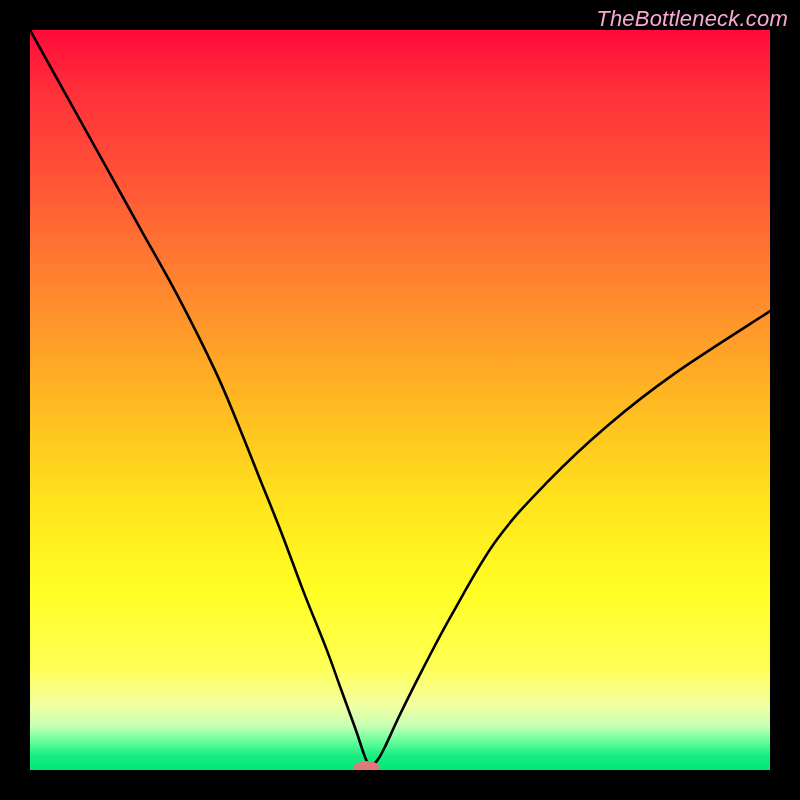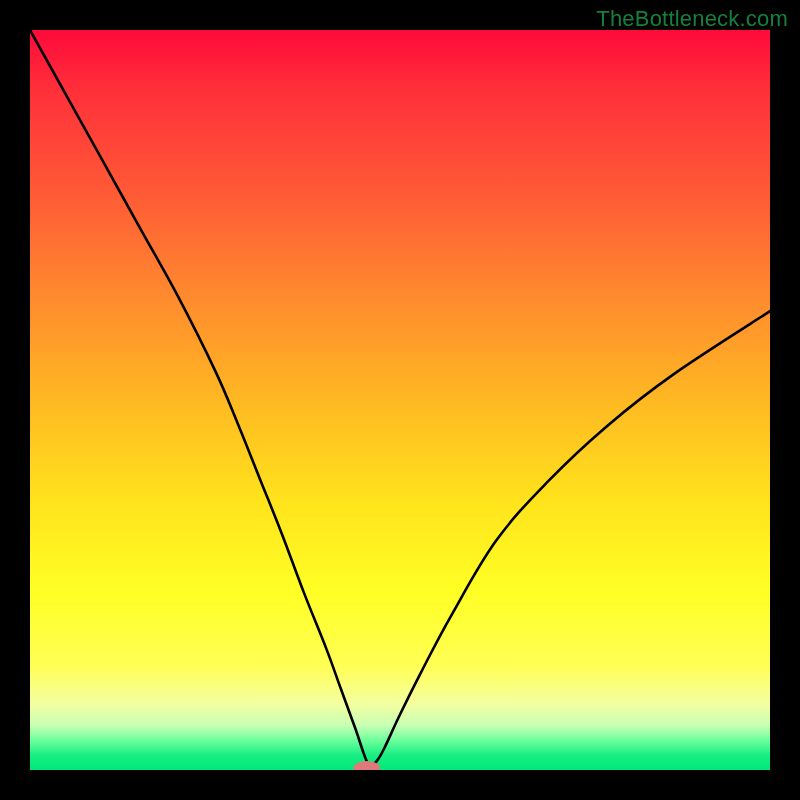--- a/index.html
+++ b/index.html
@@ -35,25 +35,26 @@
       #f4ffa0 91%,
       #c8ffb4 94%,
       #6cff9c 96%,
       #18ef82 98%,
       #00e878 100%);
   }
   .watermark {
     position: absolute;
     top: 6px;
     right: 12px;
-    color: #15803d;
+    color: #f9a8d4;
     font-size: 22px;
     font-weight: 500;
     letter-spacing: 0.2px;
     user-select: none;
+    font-style: italic;
   }
   .curve-svg {
     position: absolute;
     left: 30px;
     top: 30px;
     width: 740px;
     height: 740px;
     pointer-events: none;
   }
   .marker-svg {

